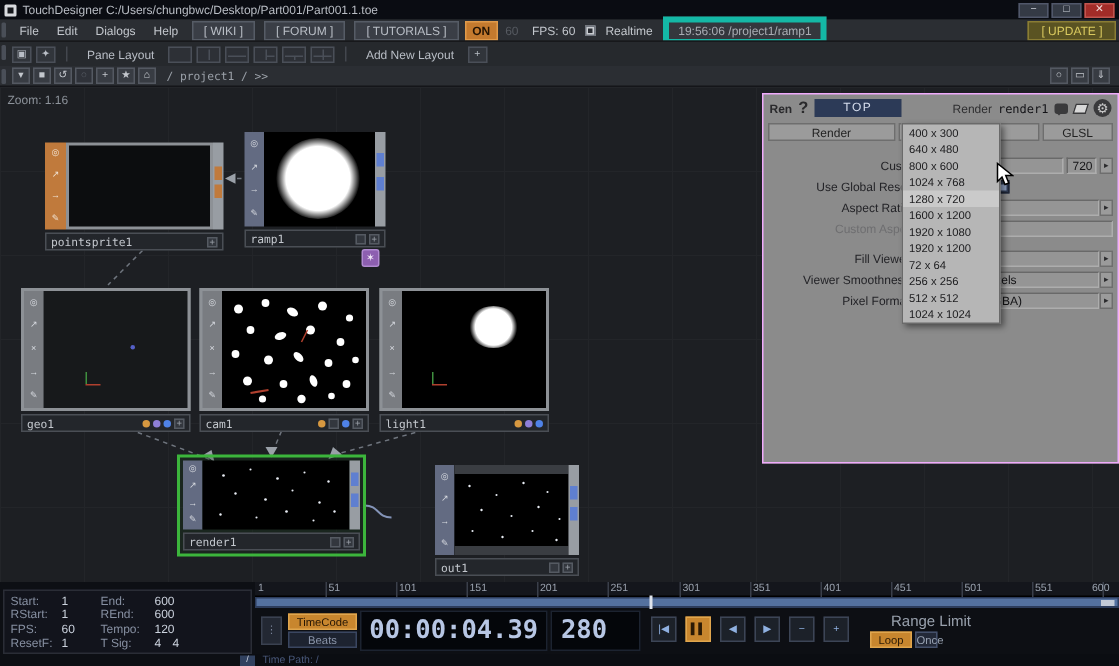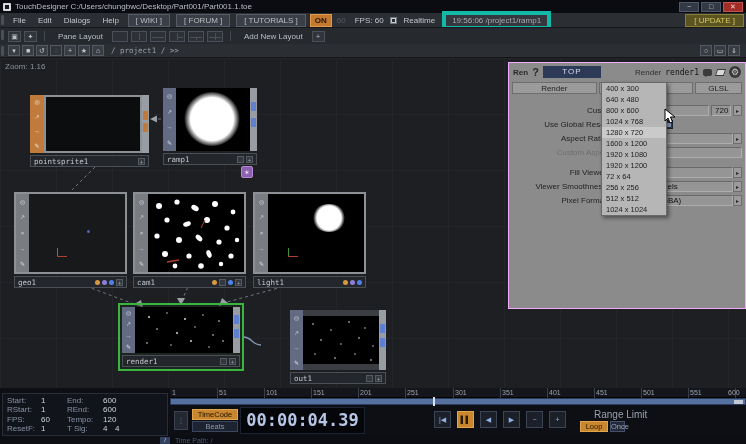--- a/index.html
+++ b/index.html
@@ -607,20 +607,21 @@
     </div>
     <div class="rangebar">
       <span class="range-end"></span>
     </div>
     <span class="playhead"></span>
 
     <span class="tl-grip">⋮</span>
     <span class="tc-btn">TimeCode</span>
     <span class="beats-btn">Beats</span>
     <span class="lcd time">00:00:04.39</span>
+    <span class="lcd frame">280</span>
 
     <span class="tr-btn" style="left:434px;">|◀</span>
     <span class="tr-btn active" style="left:457px;">▌▌</span>
     <span class="tr-btn" style="left:480px;">◀</span>
     <span class="tr-btn" style="left:503px;">▶</span>
     <span class="tr-btn" style="left:526px;">−</span>
     <span class="tr-btn" style="left:549px;">+</span>
 
     <span class="range-limit">Range Limit</span>
     <span class="loop-btn">Loop</span>

